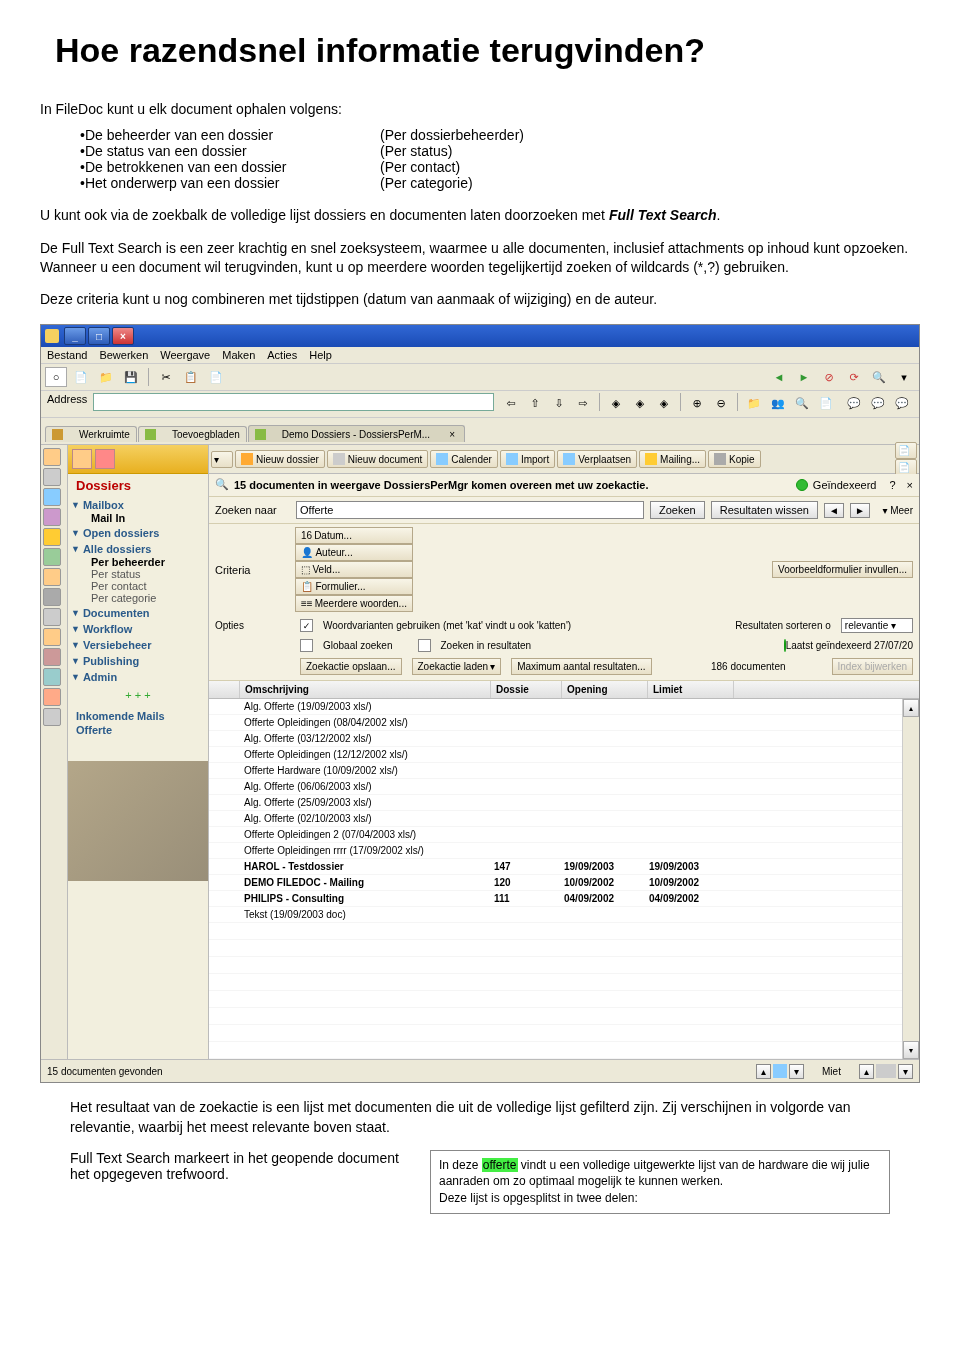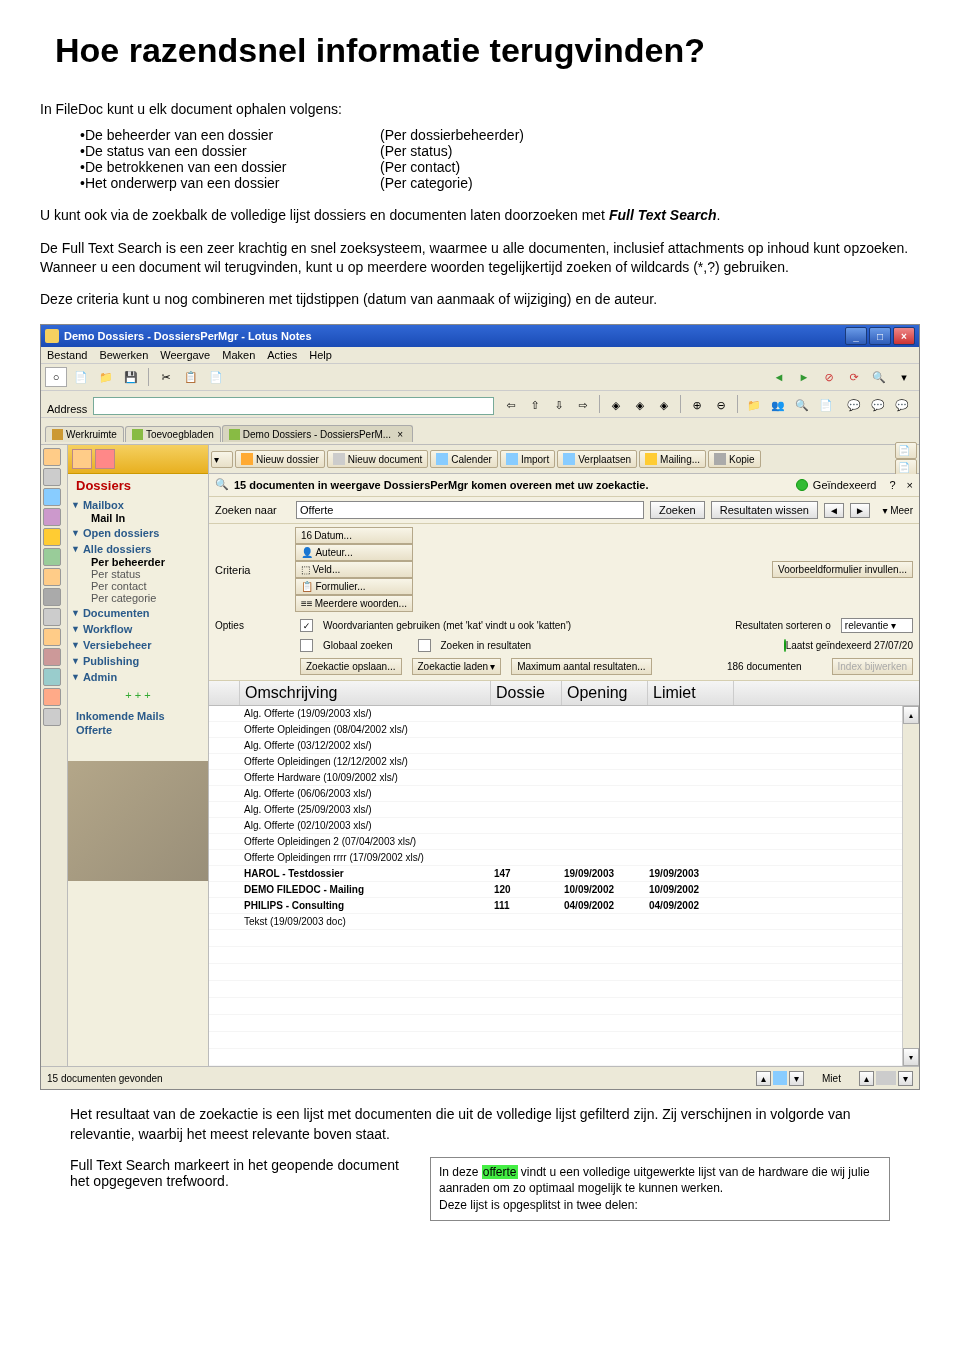--- a/index.html
+++ b/index.html
@@ -23,25 +23,25 @@
 .titlebar{background:linear-gradient(#3168d5,#1a4bb5);color:#fff;display:flex;align-items:center;height:22px;padding:0 4px}
 .titlebar .tb-icon{width:14px;height:14px;background:#f5d060;border-radius:2px;margin-right:5px}
 .titlebar .tb-title{flex:1;font-weight:bold}
 .winbtns{display:flex;gap:2px}
 .winbtn{width:20px;height:16px;background:linear-gradient(#6a9be8,#2e5cb8);border:1px solid #1a3a7a;border-radius:2px;color:#fff;display:flex;align-items:center;justify-content:center;font-size:10px;font-weight:bold}
 .winbtn.close{background:linear-gradient(#e88,#c33)}
 .menubar{background:#ece9d8;padding:2px 6px;font-size:11px;display:flex;gap:12px;border-bottom:1px solid #ccc}
 .toolbar{background:#ece9d8;border-bottom:1px solid #ccc;padding:2px 4px;display:flex;align-items:center;gap:3px;height:22px}
 .tbtn{width:20px;height:18px;border:1px solid transparent;display:inline-flex;align-items:center;justify-content:center}
 .tsep{width:1px;height:18px;background:#aaa;margin:0 3px}
-.addr{display:flex;align-items:flex-end;gap:6px;padding:2px 6px;background:#ece9d8;border-bottom:1px solid #ccc;height:22px}
+.addr{display:flex;align-items:flex-start;gap:6px;padding:2px 6px;background:#ece9d8;border-bottom:1px solid #ccc;height:22px}
 .addr input{flex:1;height:16px;border:1px solid #7a9;background:#fff;font-size:11px;padding:0 3px}
 .addr .chatbubbles{display:flex;gap:2px;margin-left:auto}
 .tabs{background:#ece9d8;padding:2px 4px;display:flex;gap:1px;border-bottom:1px solid #bbb;height:22px;align-items:flex-end}
-.tab{background:#e5e2d0;border:1px solid #aaa;border-bottom:none;padding:2px 6px;border-radius:3px 3px 0 0;display:flex;align-items:center;gap:3px;font-size:10px}
+.tab{background:#e5e2d0;border:1px solid #aaa;border-bottom:none;padding:2px 6px;border-radius:3px 3px 0 0;display:flex;align-items:center;gap:16px;font-size:10px}
 .tab .ticon{width:11px;height:11px;background:#c93}
 .tab.active{background:#d8d5c0}
 .tab .tx{width:12px;height:12px;display:flex;align-items:center;justify-content:center;font-size:10px}
 .content{display:flex;background:#f0ece0;min-height:400px}
 .left-icons{width:22px;background:#ece9d8;border-right:1px solid #bbb;display:flex;flex-direction:column;gap:2px;padding:3px 2px}
 .licon{width:16px;height:16px;border:1px solid #999;border-radius:2px}
 .nav{width:140px;background:#f2efde;border-right:1px solid #bbb;font-size:11px}
 .nav-head{background:linear-gradient(#f5d060,#e8b020);padding:4px;display:flex;gap:3px;border-bottom:1px solid #cc9900}
 .nav-head .hb{width:18px;height:18px;border:1px solid #b88;background:#fc8}
 .nav-title{color:#b00;font-weight:bold;padding:4px 8px;font-size:13px}
@@ -68,21 +68,21 @@
 .search-row input{height:16px;border:1px solid #888;padding:0 3px;font-size:11px}
 .sbtn{border:1px solid #888;background:linear-gradient(#fefefe,#e0e0e0);padding:2px 8px;font-size:11px;cursor:pointer}
 .sbtn.sm{padding:1px 4px;font-size:10px}
 .crit-row{padding:3px 6px;display:flex;align-items:center;gap:5px;background:#f4f1e2}
 .cbtn{border:1px solid #b5a88a;background:linear-gradient(#f8f5e8,#e8e0c8);padding:2px 5px;font-size:10px;display:flex;align-items:center;gap:2px;cursor:pointer}
 .chk{width:11px;height:11px;border:1px solid #888;background:#fff;display:inline-flex;align-items:center;justify-content:center;font-size:9px}
 .opt-row{padding:3px 6px;display:flex;align-items:center;gap:10px;background:#f4f1e2;font-size:10px}
 .opt-row .rlbl{margin-left:auto}
 .opt-row .sel{border:1px solid #888;background:#fff;padding:1px 16px 1px 3px;position:relative}
 .results{flex:1;background:#fff;display:flex;flex-direction:column}
-.rhead{display:flex;background:linear-gradient(#f5f5f5,#e0e0e0);border-bottom:1px solid #bbb;font-weight:normal;font-size:16px}
+.rhead{display:flex;background:linear-gradient(#f5f5f5,#e0e0e0);border-bottom:1px solid #bbb;font-weight:bold;font-size:10px}
 .rhead .rc{border-right:1px solid #ccc;padding:3px 5px}
 .rbody{flex:1;overflow:auto;font-size:10px;position:relative}
 .rrow{display:flex;padding:1px 0;border-bottom:1px solid #f5f5f5}
 .rrow .rc{padding:1px 5px;white-space:nowrap;overflow:hidden}
 .rrow.bold{font-weight:bold}
 .c0{width:20px;flex-shrink:0}
 .c1{width:240px;flex-shrink:0}
 .c2{width:60px;flex-shrink:0}
 .c3{width:75px;flex-shrink:0}
 .c4{width:75px;flex-shrink:0}
@@ -128,21 +128,20 @@
 
   <div class="para">
     <span>U kunt ook via de zoekbalk de volledige lijst dossiers en documenten laten doorzoeken met </span><span class="bold italic">Full Text Search</span><span>.</span>
   </div>
   <div class="para">De Full Text Search is een zeer krachtig en snel zoeksysteem, waarmee u alle documenten, inclusief attachments op inhoud kunt opzoeken. Wanneer u een document wil terugvinden, kunt u op meerdere woorden tegelijkertijd zoeken of wildcards (*,?) gebruiken.</div>
   <div class="para">Deze criteria kunt u nog combineren met tijdstippen (datum van aanmaak of wijziging) en de auteur.</div>
 
   <div class="app">
     <div class="titlebar">
       <div class="tb-icon"></div>
-      <div class="tb-title">Demo Dossiers - DossiersPerMgr - Lotus Notes</div>
       <div class="winbtns">
         <div class="winbtn">_</div>
         <div class="winbtn">□</div>
         <div class="winbtn close">×</div>
       </div>
     </div>
     <div class="menubar" id="menubar">
         <span style="cursor: pointer;">Bestand</span>
         <span style="cursor: pointer;">Bewerken</span>
         <span style="cursor: pointer;">Weergave</span>
@@ -376,21 +375,21 @@
           <span class="chk" style="margin-left:15px"></span>
           <span>Zoeken in resultaten</span>
           <span class="rlbl"><span class="idx-dot"></span> <span>Laatst geïndexeerd  27/07/20</span></span>
         </div>
         <div class="opt-row" style="border-bottom:1px solid #d5ceb0;padding-bottom:5px">
           <span style="width:75px"></span>
           <span class="cbtn">Zoekactie opslaan...</span>
           <span class="cbtn"><span>Zoekactie laden</span> ▾</span>
           <span class="cbtn">Maximum aantal resultaten...</span>
           <span class="rlbl">186 documenten</span>
-          <span class="cbtn" style="color:#aaa;margin-left:20px">Index bijwerken</span>
+          <span class="cbtn" style="color:#aaa;margin-left:36px">Index bijwerken</span>
         </div>
 
         <div class="results">
           <div class="rhead" id="rhead">
               <div class="rc c0"></div>
               <div class="rc c1">Omschrijving</div>
               <div class="rc c2">Dossie</div>
               <div class="rc c3">Opening</div>
               <div class="rc c4">Limiet</div>
             </div>

